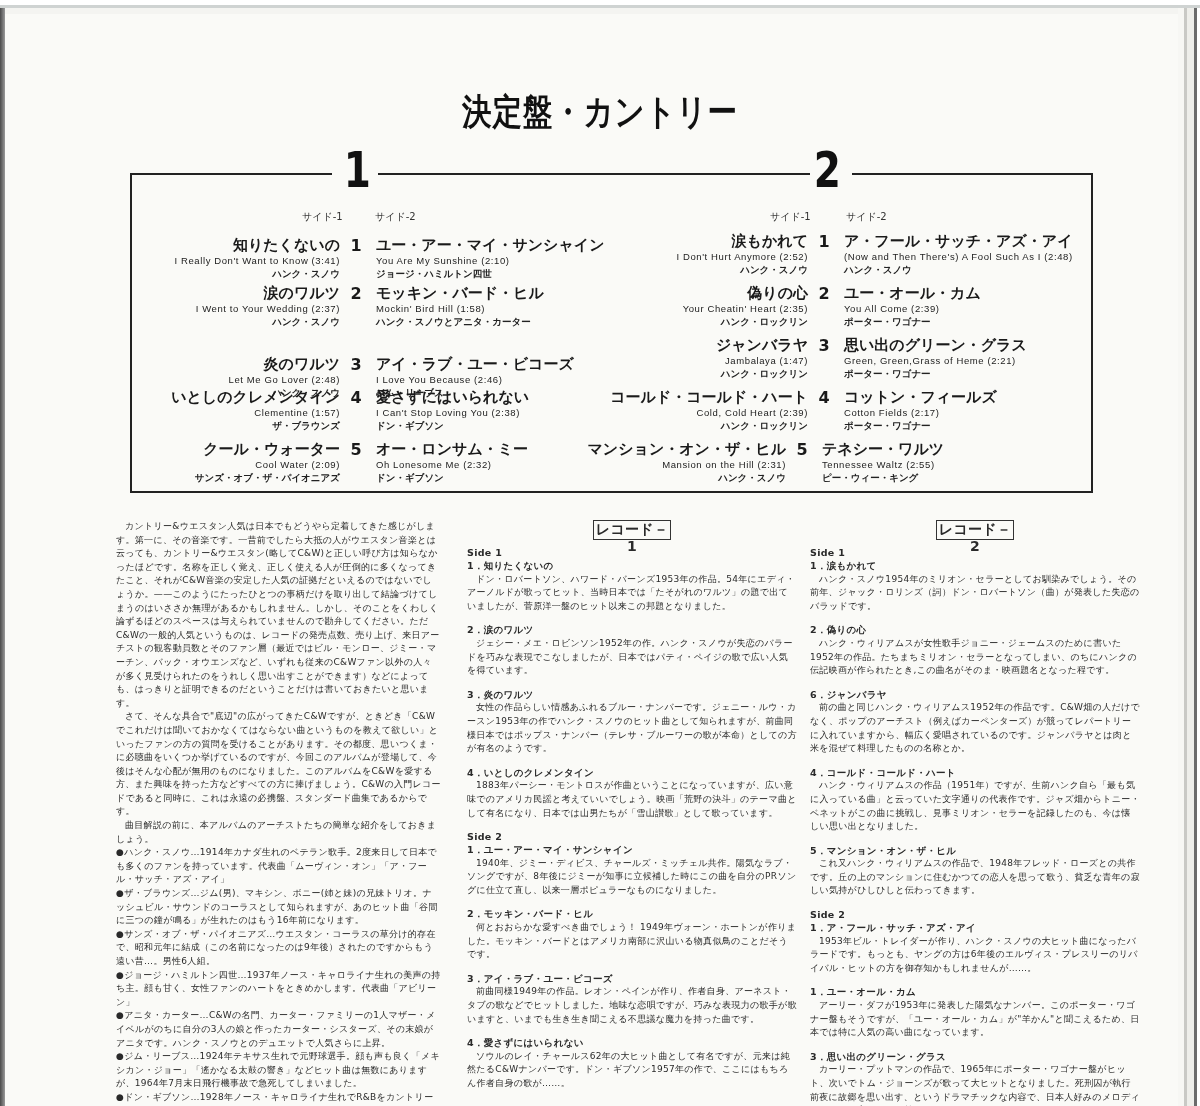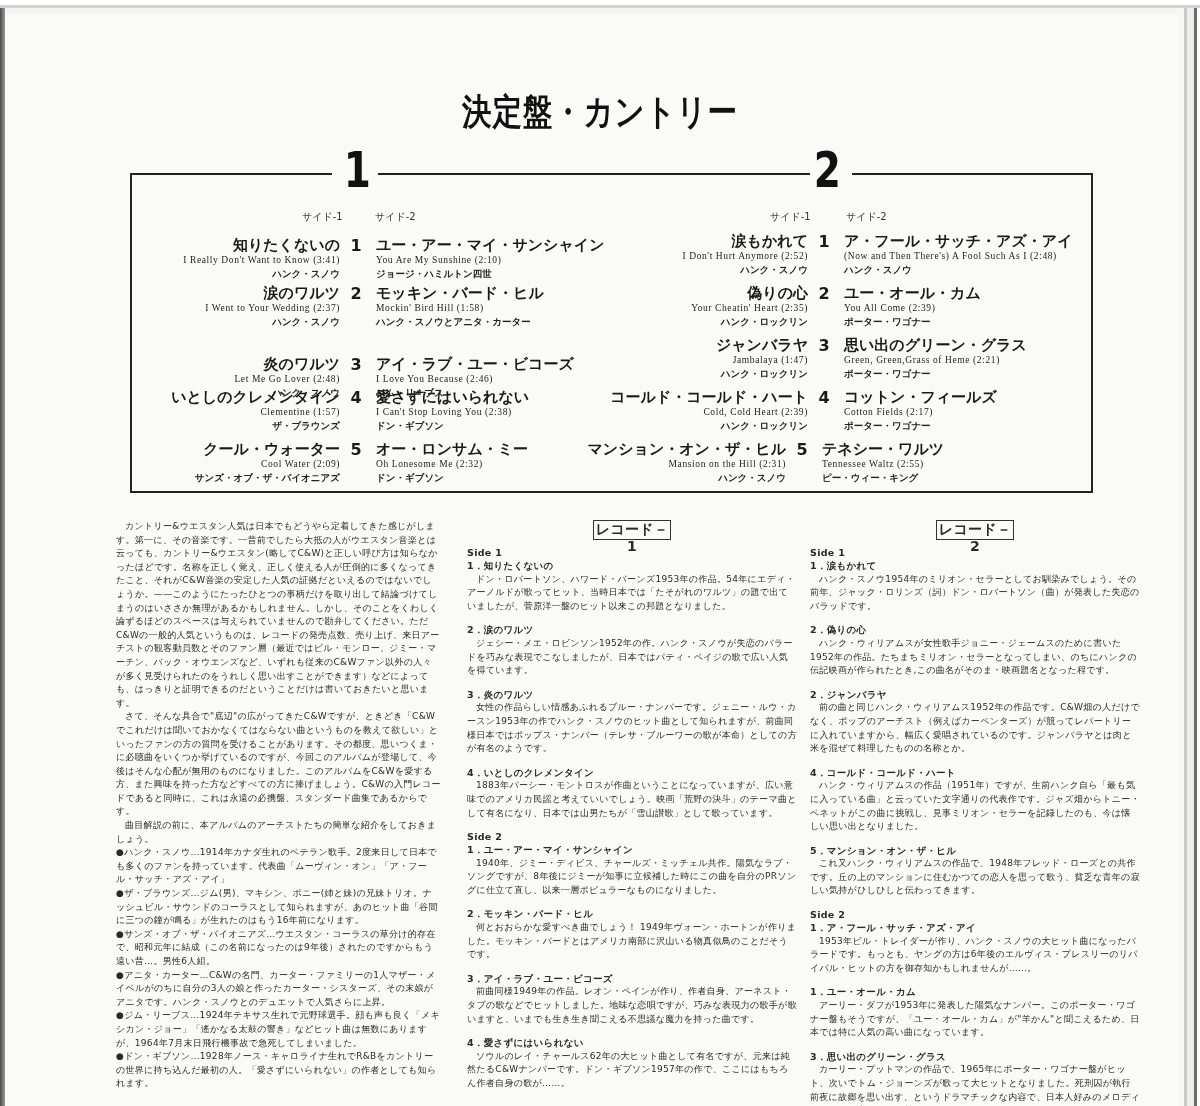--- a/index.html
+++ b/index.html
@@ -46,21 +46,21 @@
   .track {
     position: absolute; width: 460px; height: 50px;
   }
   .track .num {
     position: absolute; left: 216px; width: 20px; text-align: center;
     font-size: 16px; font-weight: bold; top: 0;
   }
   .track .left { position: absolute; right: 250px; text-align: right; white-space: nowrap; }
   .track .right { position: absolute; left: 246px; text-align: left; white-space: nowrap; }
   .jp-title { font-size: 15px; font-weight: bold; line-height: 18px; }
-  .en-title { font-family: Liberation Serif, serif; font-size: 9.5px; line-height: 13px; letter-spacing: 0.6px; color: #222; }
+  .en-title { font-family: Liberation Sans, sans-serif; font-size: 9.5px; line-height: 13px; letter-spacing: 0.6px; color: #222; }
   .artist { font-size: 9.5px; font-weight: bold; line-height: 13px; color: #222; }
 
   .notes-col {
     position: absolute; top: 520px; font-size: 9px; line-height: 13.6px;
     color: #2a2a2a; letter-spacing: 0.3px;
   }
   .notes-col p { text-indent: 1em; }
   .notes-col .bullet { text-indent: 0; }
   .col1 { left: 116px; width: 325px; }
   .col2 { left: 467px; width: 330px; top: 520px; }
@@ -230,20 +230,21 @@
     </div>
 </div>
 
 <div class="notes-col col1">
   <p>カントリー&amp;ウエスタン人気は日本でもどうやら定着してきた感じがします。第一に、その音楽です。一昔前でしたら大抵の人がウエスタン音楽とは云っても、カントリー&amp;ウエスタン(略してC&amp;W)と正しい呼び方は知らなかったほどです。名称を正しく覚え、正しく使える人が圧倒的に多くなってきたこと、それがC&amp;W音楽の安定した人気の証拠だといえるのではないでしょうか。——このようにたったひとつの事柄だけを取り出して結論づけてしまうのはいささか無理があるかもしれません。しかし、そのことをくわしく論ずるほどのスペースは与えられていませんので勘弁してください。ただC&amp;Wの一般的人気というものは、レコードの発売点数、売り上げ、来日アーチストの観客動員数とそのファン層（最近ではビル・モンロー、ジミー・マーチン、バック・オウエンズなど、いずれも従来のC&amp;Wファン以外の人々が多く見受けられたのをうれしく思い出すことができます）などによっても、はっきりと証明できるのだということだけは書いておきたいと思います。</p>
   <p>さて、そんな具合で"底辺"の広がってきたC&amp;Wですが、ときどき「C&amp;Wでこれだけは聞いておかなくてはならない曲というものを教えて欲しい」といったファンの方の質問を受けることがあります。その都度、思いつくま・に必聴曲をいくつか挙げているのですが、今回このアルバムが登場して、今後はそんな心配が無用のものになりました。このアルバムをC&amp;Wを愛する方、また興味を持った方などすべての方に捧げましょう。C&amp;Wの入門レコードであると同時に、これは永遠の必携盤、スタンダード曲集であるからです。</p>
   <p>曲目解説の前に、本アルバムのアーチストたちの簡単な紹介をしておきましょう。</p>
   <p class="bullet">●ハンク・スノウ…1914年カナダ生れのベテラン歌手。2度来日して日本でも多くのファンを持っています。代表曲「ムーヴィン・オン」「ア・フール・サッチ・アズ・アイ」</p>
   <p class="bullet">●ザ・ブラウンズ…ジム(男)、マキシン、ボニー(姉と妹)の兄妹トリオ。ナッシュビル・サウンドのコーラスとして知られますが、あのヒット曲「谷間に三つの鐘が鳴る」が生れたのはもう16年前になります。</p>
   <p class="bullet">●サンズ・オブ・ザ・パイオニアズ…ウエスタン・コーラスの草分け的存在で、昭和元年に結成（この名前になったのは9年後）されたのですからもう遠い昔…。男性6人組。</p>
+  <p class="bullet">●ジョージ・ハミルトン四世…1937年ノース・キャロライナ生れの美声の持ち主。顔も甘く、女性ファンのハートをときめかします。代表曲「アビリーン」</p>
   <p class="bullet">●アニタ・カーター…C&amp;Wの名門、カーター・ファミリーの1人マザー・メイベルがのちに自分の3人の娘と作ったカーター・シスターズ、その末娘がアニタです。ハンク・スノウとのデュエットで人気さらに上昇。</p>
   <p class="bullet">●ジム・リーブス…1924年テキサス生れで元野球選手。顔も声も良く「メキシカン・ジョー」「遙かなる太鼓の響き」などヒット曲は無数にありますが、1964年7月末日飛行機事故で急死してしまいました。</p>
   <p class="bullet">●ドン・ギブソン…1928年ノース・キャロライナ生れでR&amp;Bをカントリーの世界に持ち込んだ最初の人。「愛さずにいられない」の作者としても知られます。</p>
 
 </div>
 
 <div class="notes-col col2">
   <span class="rec-badge">レコード－1</span>
   <div class="side-head">Side 1</div>
   <div class="item">
@@ -287,21 +288,21 @@
   <div class="side-head">Side 1</div>
   <div class="item">
       <div class="item-head">1．涙もかれて</div>
       <p>ハンク・スノウ1954年のミリオン・セラーとしてお馴染みでしょう。その前年、ジャック・ロリンズ（詞）ドン・ロバートソン（曲）が発表した失恋のバラッドです。</p>
     </div>
   <div class="item">
       <div class="item-head">2．偽りの心</div>
       <p>ハンク・ウィリアムスが女性歌手ジョニー・ジェームスのために書いた1952年の作品。たちまちミリオン・セラーとなってしまい、のちにハンクの伝記映画が作られたとき,この曲名がそのま・映画題名となった程です。</p>
     </div>
   <div class="item">
-      <div class="item-head">2．ジャンバラヤ</div>
+      <div class="item-head">6．ジャンバラヤ</div>
       <p>前の曲と同じハンク・ウィリアムス1952年の作品です。C&amp;W畑の人だけでなく、ポップのアーチスト（例えばカーペンターズ）が競ってレパートリーに入れていますから、幅広く愛唱されているのです。ジャンバラヤとは肉と米を混ぜて料理したものの名称とか。</p>
     </div>
   <div class="item">
       <div class="item-head">4．コールド・コールド・ハート</div>
       <p>ハンク・ウィリアムスの作品（1951年）ですが、生前ハンク自ら「最も気に入っている曲」と云っていた文字通りの代表作です。ジャズ畑からトニー・ベネットがこの曲に挑戦し、見事ミリオン・セラーを記録したのも、今は懐しい思い出となりました。</p>
     </div>
   <div class="item">
       <div class="item-head">5．マンション・オン・ザ・ヒル</div>
       <p>これ又ハンク・ウィリアムスの作品で、1948年フレッド・ローズとの共作です。丘の上のマンションに住むかつての恋人を思って歌う、貧乏な青年の寂しい気持がひしひしと伝わってきます。</p>
     </div>

